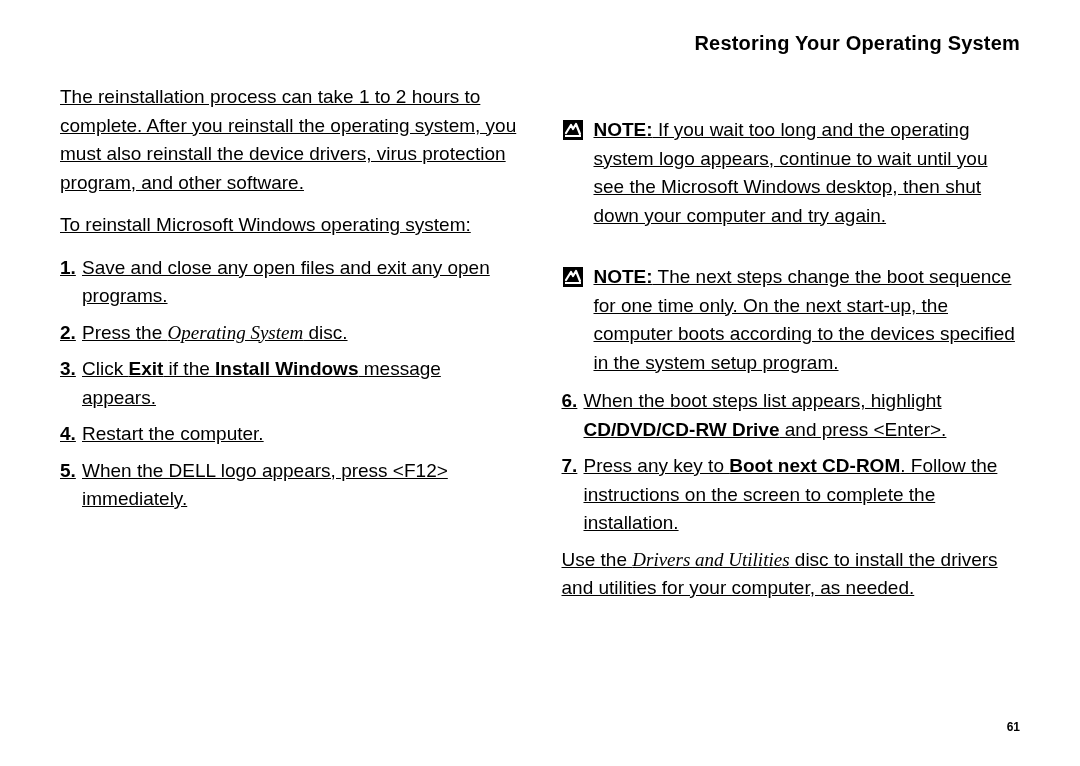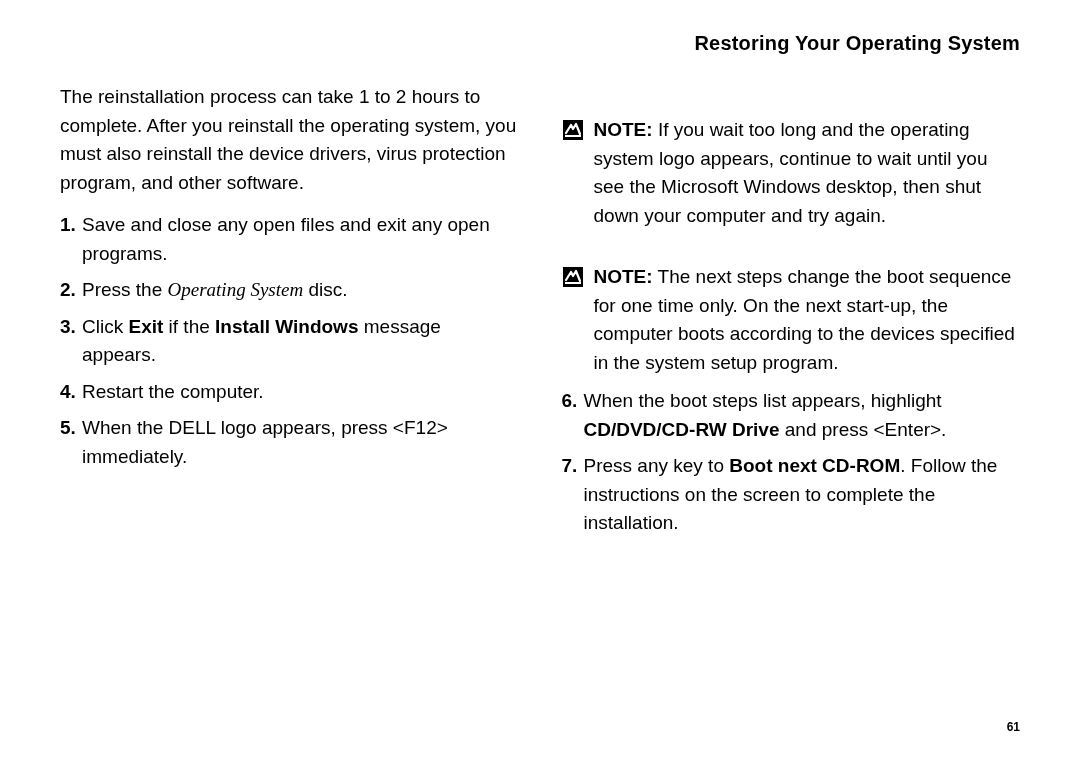--- a/index.html
+++ b/index.html
@@ -21,20 +21,21 @@
   .header {
     text-align: right;
     font-weight: bold;
     font-size: 20px;
     margin-bottom: 28px;
     letter-spacing: 0.2px;
   }
   .columns {
     display: flex;
     gap: 43px;
+    text-decoration: underline;
   }
   .col {
     flex: 1;
     font-size: 19px;
     line-height: 1.5;
   }
   .para { margin-bottom: 14px; }
   .list { margin: 0; padding: 0; list-style: none; }
   .li { display: flex; margin-bottom: 8px; }
   .num { font-weight: bold; min-width: 22px; }
@@ -61,20 +62,21 @@
 <body>
 
 <div class="page">
 
   <div class="header">Restoring Your Operating System</div>
 
   <div class="columns">
 
     <div class="col">
       <div class="para">The reinstallation process can take 1 to 2 hours to complete. After you reinstall the operating system, you must also reinstall the device drivers, virus protection program, and other software.</div>
+      <div class="para">To reinstall Microsoft Windows operating system:</div>
 
       <ol class="list">
         <li class="li">
           <span class="num">1.</span>
           <span class="li-body">Save and close any open files and exit any open programs.</span>
         </li>
         <li class="li">
           <span class="num">2.</span>
           <span class="li-body">
             <span>Press the </span><span class="i">Operating System</span><span> disc.</span>
@@ -133,18 +135,21 @@
           </span>
         </li>
         <li class="li">
           <span class="num">7.</span>
           <span class="li-body">
             <span>Press any key to </span><span class="b">Boot next CD-ROM</span><span>. Follow the instructions on the screen to complete the installation.</span>
           </span>
         </li>
       </ol>
 
+      <div class="para">
+        <span>Use the </span><span class="i">Drivers and Utilities</span><span> disc to install the drivers and utilities for your computer, as needed.</span>
+      </div>
 
     </div>
   </div>
 
   <div class="pagenum">61</div>
 </div>
 
 </body></html>

